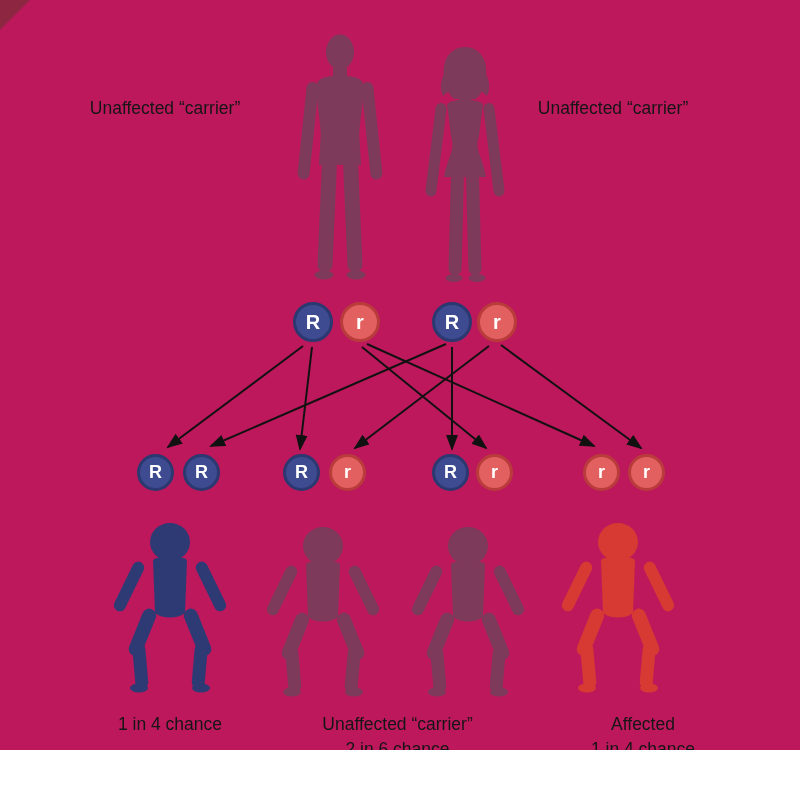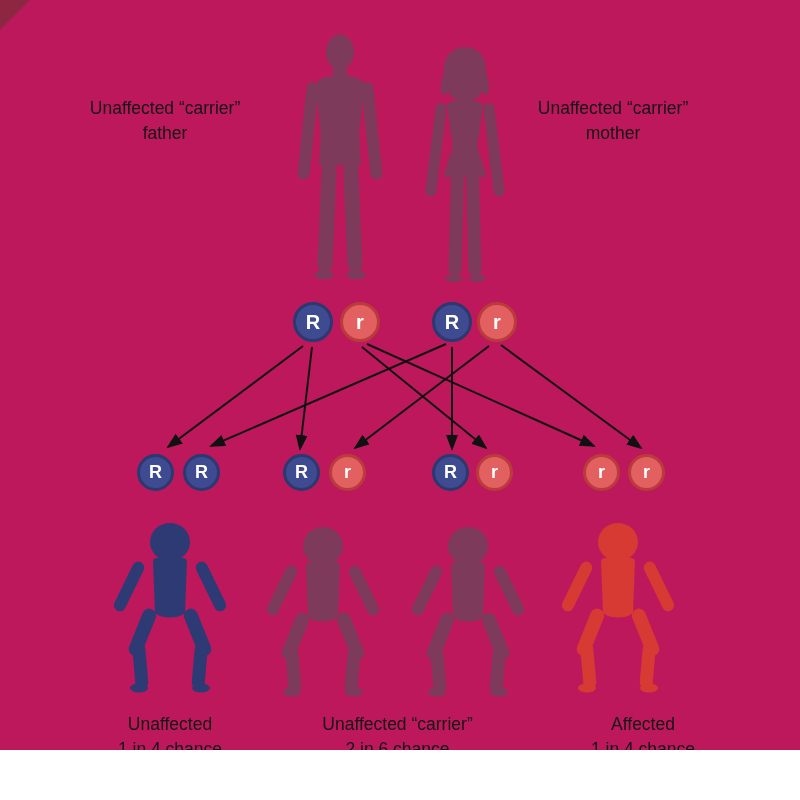--- a/index.html
+++ b/index.html
@@ -96,43 +96,40 @@
     <g>
       <use href="#baby-shape" fill="#7d3a5a" transform="translate(413,523)"></use>
     </g>
     <g>
       <use href="#baby-shape" fill="#d63a32" transform="translate(563,519)"></use>
     </g>
   </svg>
 
   <div class="label" style="left:60px; top:96px; width:210px;">
     <div>Unaffected “carrier”</div>
-    <div>father</div>
   </div>
   <div class="label" style="left:508px; top:96px; width:210px;">
     <div>Unaffected “carrier”</div>
-    <div>mother</div>
   </div>
 
   <div class="allele parent blue" style="left:293px; top:302px;">R</div>
   <div class="allele parent red" style="left:340px; top:302px;">r</div>
   <div class="allele parent blue" style="left:432px; top:302px;">R</div>
   <div class="allele parent red" style="left:477px; top:302px;">r</div>
 
   <div class="allele child blue" style="left:137px; top:454px;">R</div>
   <div class="allele child blue" style="left:183px; top:454px;">R</div>
   <div class="allele child blue" style="left:283px; top:454px;">R</div>
   <div class="allele child red" style="left:329px; top:454px;">r</div>
   <div class="allele child blue" style="left:432px; top:454px;">R</div>
   <div class="allele child red" style="left:476px; top:454px;">r</div>
   <div class="allele child red" style="left:583px; top:454px;">r</div>
   <div class="allele child red" style="left:628px; top:454px;">r</div>
 
   <div class="label" style="left:85px; top:712px; width:170px;">
-    <div>Unaffected</div>
     <div>1 in 4 chance</div>
   </div>
   <div class="label" style="left:280px; top:712px; width:235px;">
     <div>Unaffected “carrier”</div>
     <div>2 in 6 chance</div>
   </div>
   <div class="label" style="left:558px; top:712px; width:170px;">
     <div>Affected</div>
     <div>1 in 4 chance</div>
   </div>

